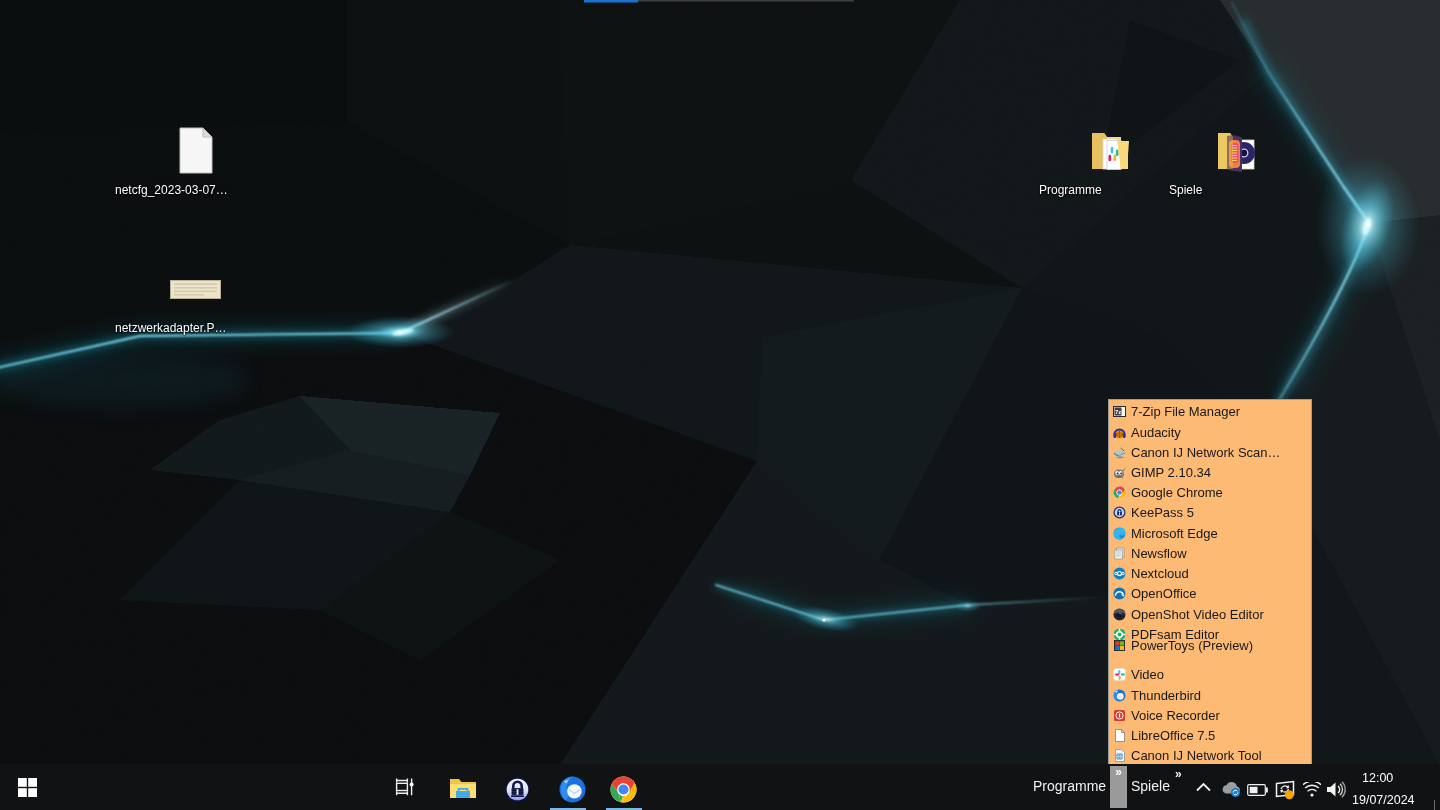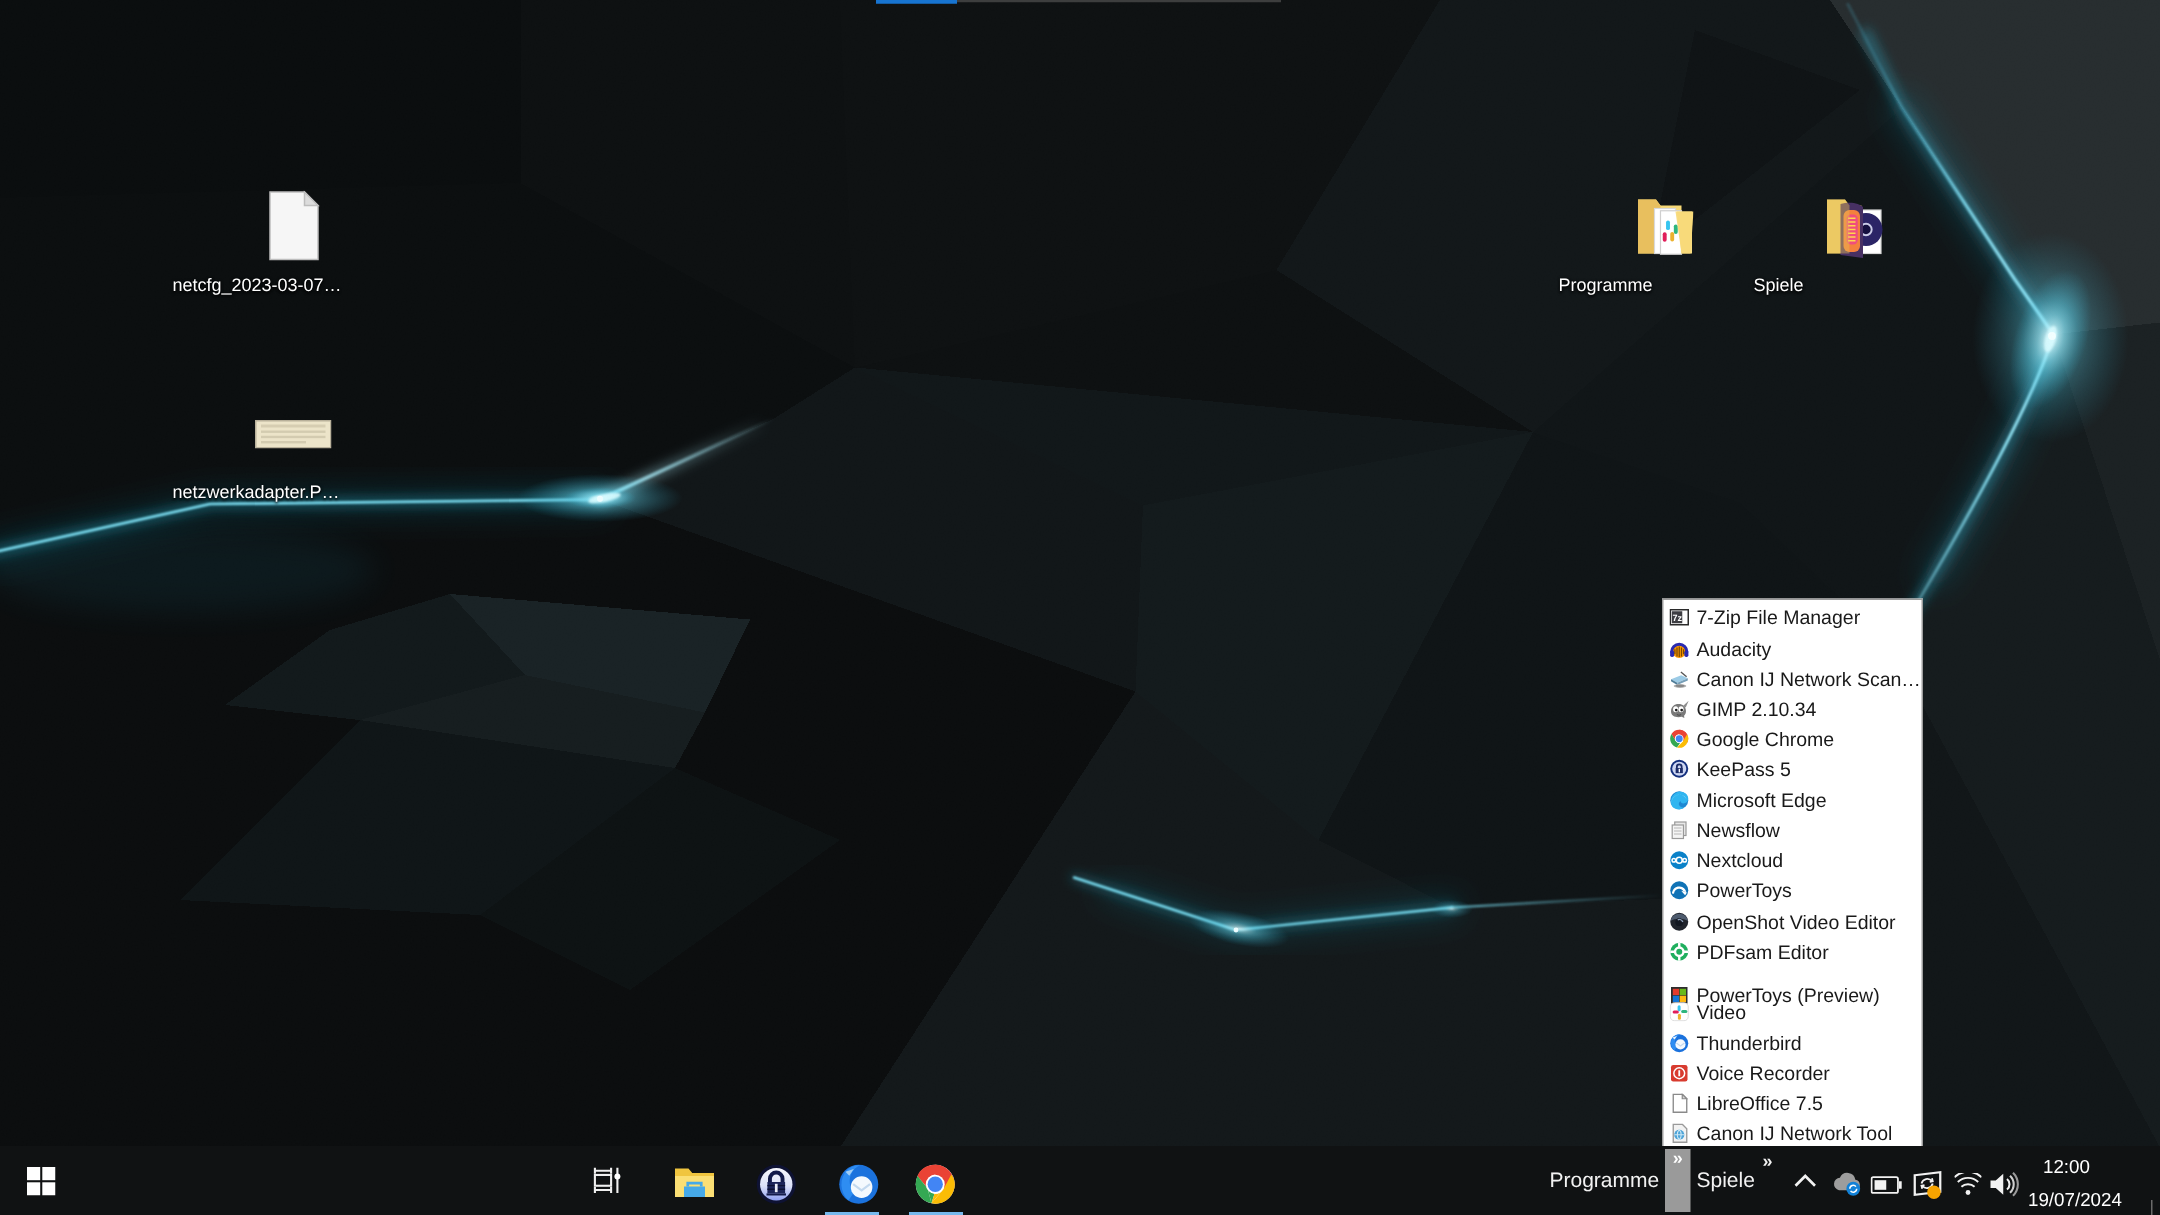--- a/index.html
+++ b/index.html
@@ -2,22 +2,22 @@
 <html><head><meta charset="utf-8">
 <style>
 html,body{margin:0;padding:0;-webkit-font-smoothing:antialiased;width:1440px;height:810px;overflow:hidden;background:#0b0e0f;
  font-family:"Liberation Sans",sans-serif;}
 #stage{position:absolute;left:0;top:0;width:1440px;height:810px;overflow:hidden;}
 .abs{position:absolute;}
 
 .dlabel{position:absolute;color:#fff;font-size:12px;text-align:left;
  text-shadow:0 1px 2px rgba(0,0,0,.95),0 0 2px rgba(0,0,0,.8);white-space:nowrap;}
 
-#menu{position:absolute;left:1108px;top:399px;width:174px;height:366px;
- background:#ffffff;border:1px solid #9d9d9d;box-sizing:border-box;}
+#menu{position:absolute;left:1108px;top:399px;width:204px;height:366px;
+ background:#fdba74;border:1px solid #9d9d9d;box-sizing:border-box;}
 .mi{position:absolute;left:4px;height:20px;display:flex;align-items:center;}
 .mi svg{width:13px;height:13px;flex:0 0 13px;}
 .mi span{margin-left:5px;font-size:13px;color:#191919;white-space:nowrap;letter-spacing:0px;}
 
 #taskbar{position:absolute;left:0;top:764px;width:1440px;height:46px;background:#101213;}
 #search{position:absolute;left:54px;top:0px;width:324px;height:46px;background:#2d2e2e;
  border-top:1px solid #565758;border-right:1px solid #454647;box-sizing:border-box;}
 #search span{position:absolute;left:45px;top:13px;font-size:15px;color:#d5d5d5;}
 .tlabel{position:absolute;color:#f2f2f2;font-size:14px;top:14px;}
 .clock{position:absolute;color:#fff;font-size:12.5px;text-align:left;}
@@ -270,41 +270,41 @@
           <circle cx="10.1" cy="6.5" r="1.2" fill="none" stroke="#fff" stroke-width="1"></circle>
         </svg>
         <span>Nextcloud</span>
       </div>
 <div class="mi" style="top:183.87px">
         <svg viewBox="0 0 13 13">
           <circle cx="6.5" cy="6.5" r="6" fill="#1173b6"></circle>
           <path d="M1.6,8.6 C2,5.6 4.2,3.8 6.8,4 c2.4,.2 4,1.8 4.4,3.6 l-2,-.3 C8.7,6 7.4,5.3 6.2,5.5 4.4,5.7 3.2,7 3,8.8 Z" fill="#fff"></path>
           <path d="M11.6,8 L7.8,6.9 L10.4,9.8 Z" fill="#fff"></path>
         </svg>
-        <span>PowerToys</span>
+        <span>OpenOffice</span>
       </div>
 <div class="mi" style="top:204.10px">
         <svg viewBox="0 0 13 13">
           <circle cx="6.5" cy="6.5" r="6" fill="#20242c"></circle>
           <path d="M.6,6 A6,6 0 0 1 12.4,6 C9,4 4,4 .6,6 Z" fill="#4e5b6e"></path>
           <circle cx="6.5" cy="6.8" r="2.6" fill="#121721"></circle>
           <path d="M5.5,5.2 a2.6,2.6 0 0 1 3.4,1.4" stroke="#8fa2bd" stroke-width=".9" fill="none"></path>
         </svg>
         <span>OpenShot Video Editor</span>
       </div>
 <div class="mi" style="top:224.33px">
         <svg viewBox="0 0 13 13">
           <circle cx="6.5" cy="6.5" r="6" fill="#1faf5e"></circle>
           <circle cx="6.5" cy="6.5" r="3.6" fill="#fff"></circle>
           <circle cx="6.5" cy="6.5" r="2" fill="#1faf5e"></circle>
           <path d="M6.5,.5 v3 M6.5,9.5 v3 M.5,6.5 h3 M9.5,6.5 h3" stroke="#fff" stroke-width="1.6"></path>
         </svg>
         <span>PDFsam Editor</span>
       </div>
-<div class="mi" style="top:253px">
+<div class="mi" style="top:235px">
         <svg viewBox="0 0 13 13">
           <rect x="1" y="1" width="11" height="11" fill="#2d2d2d"></rect>
           <rect x="2.2" y="2.2" width="4.2" height="4.2" fill="#e23b2e"></rect>
           <rect x="6.8" y="2.2" width="4.2" height="4.2" fill="#68b91c"></rect>
           <rect x="2.2" y="6.8" width="4.2" height="4.2" fill="#1375d6"></rect>
           <rect x="6.8" y="6.8" width="4.2" height="4.2" fill="#fdb813"></rect>
         </svg>
         <span>PowerToys (Preview)</span>
       </div>
 <div class="mi" style="top:264.79px">

